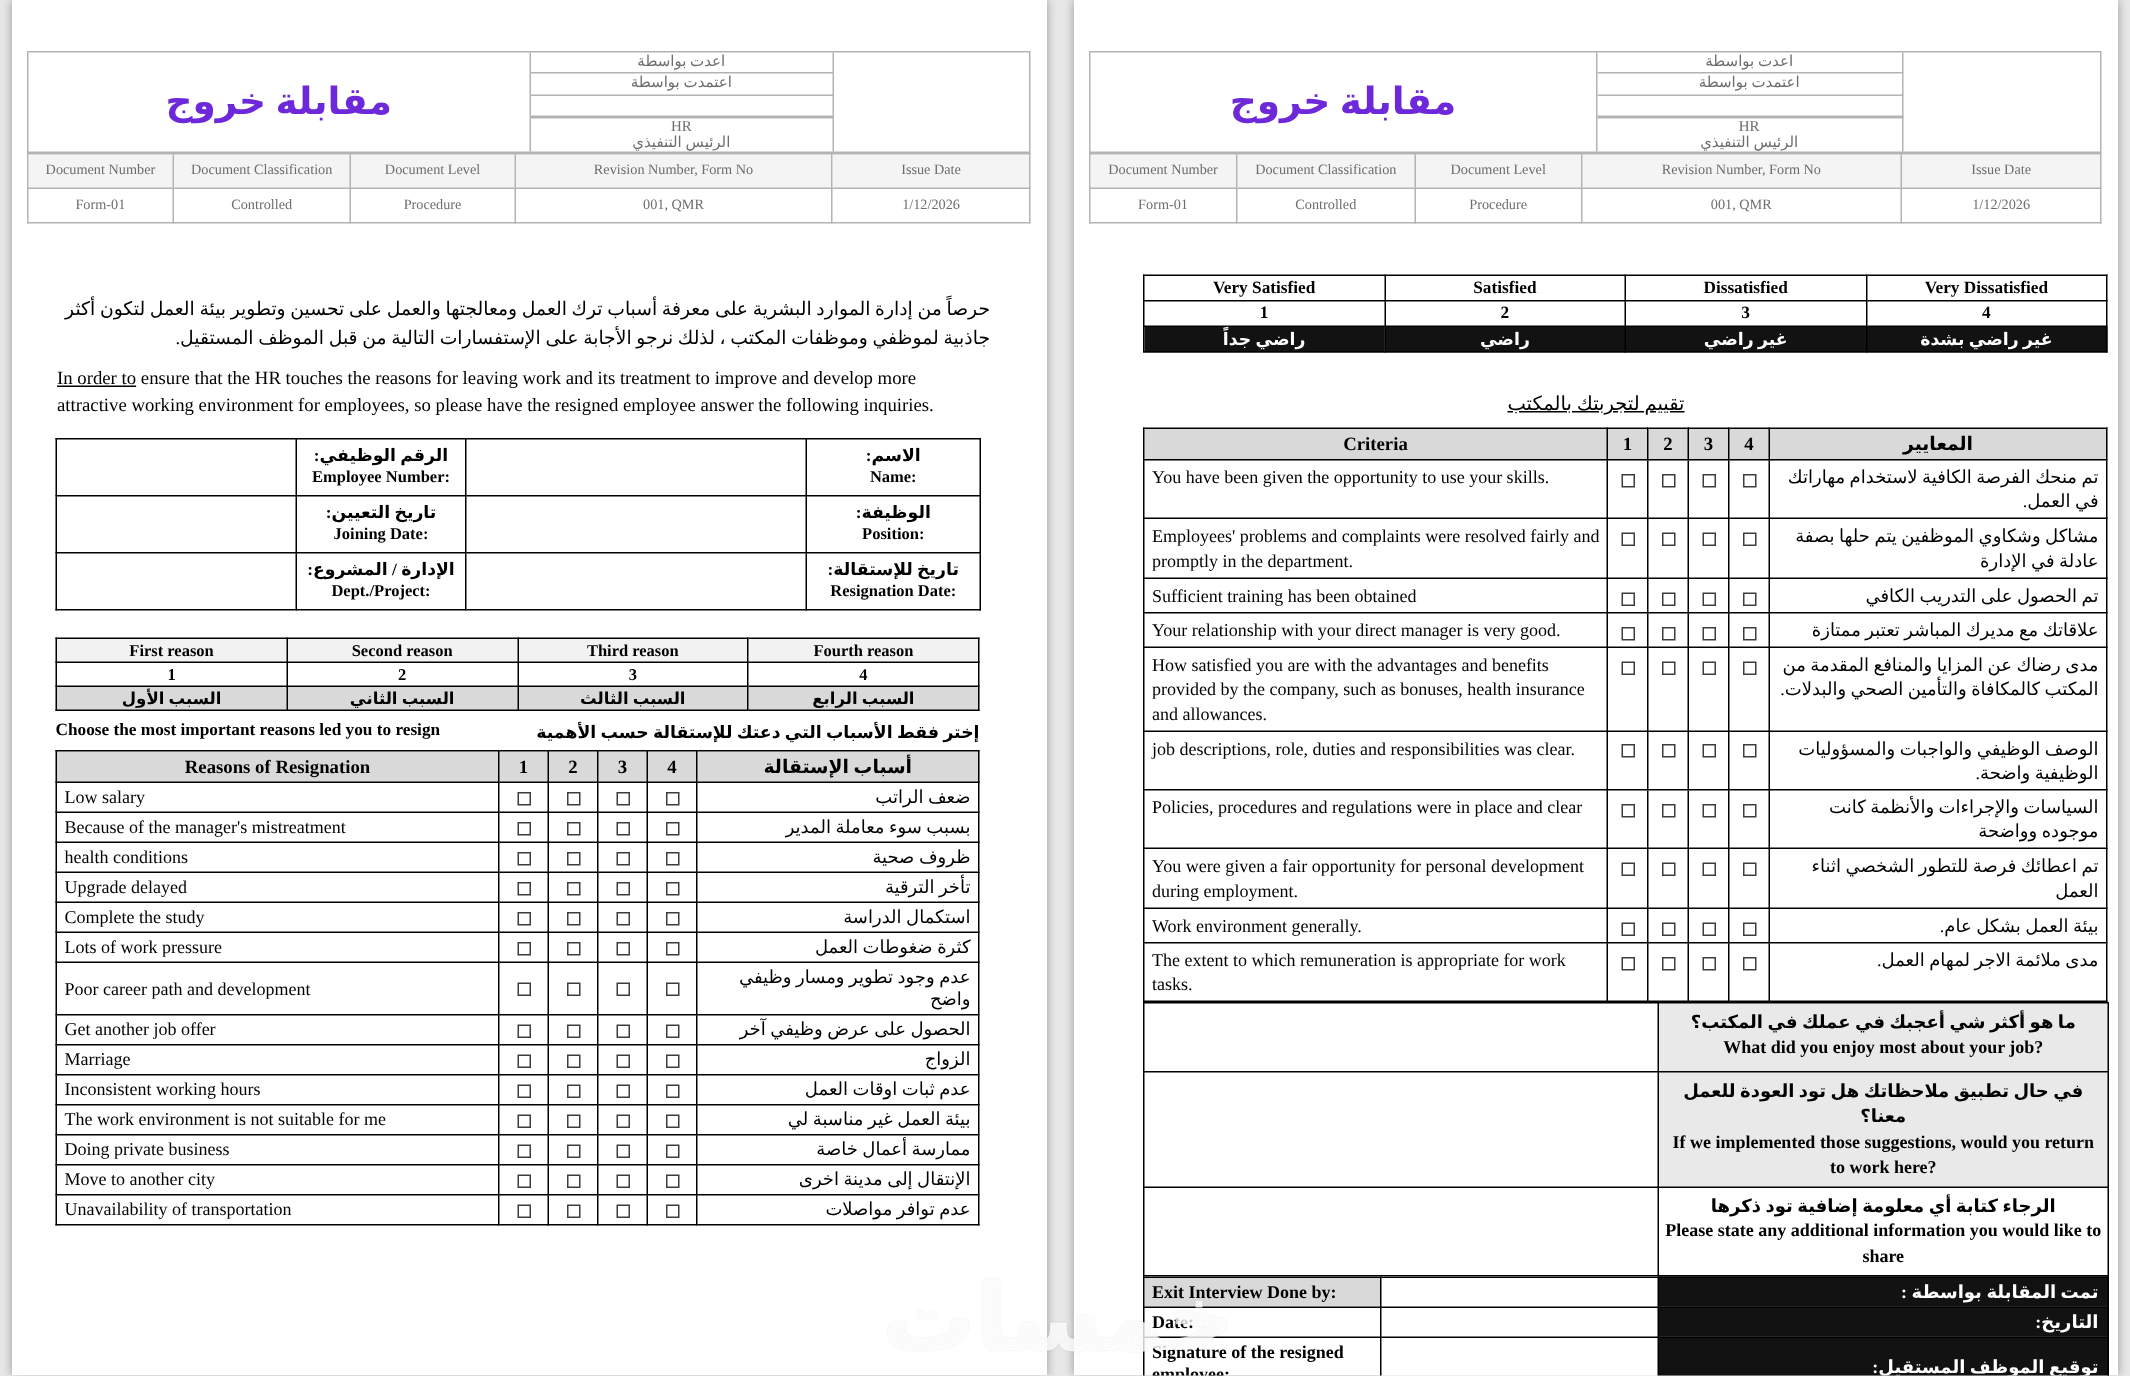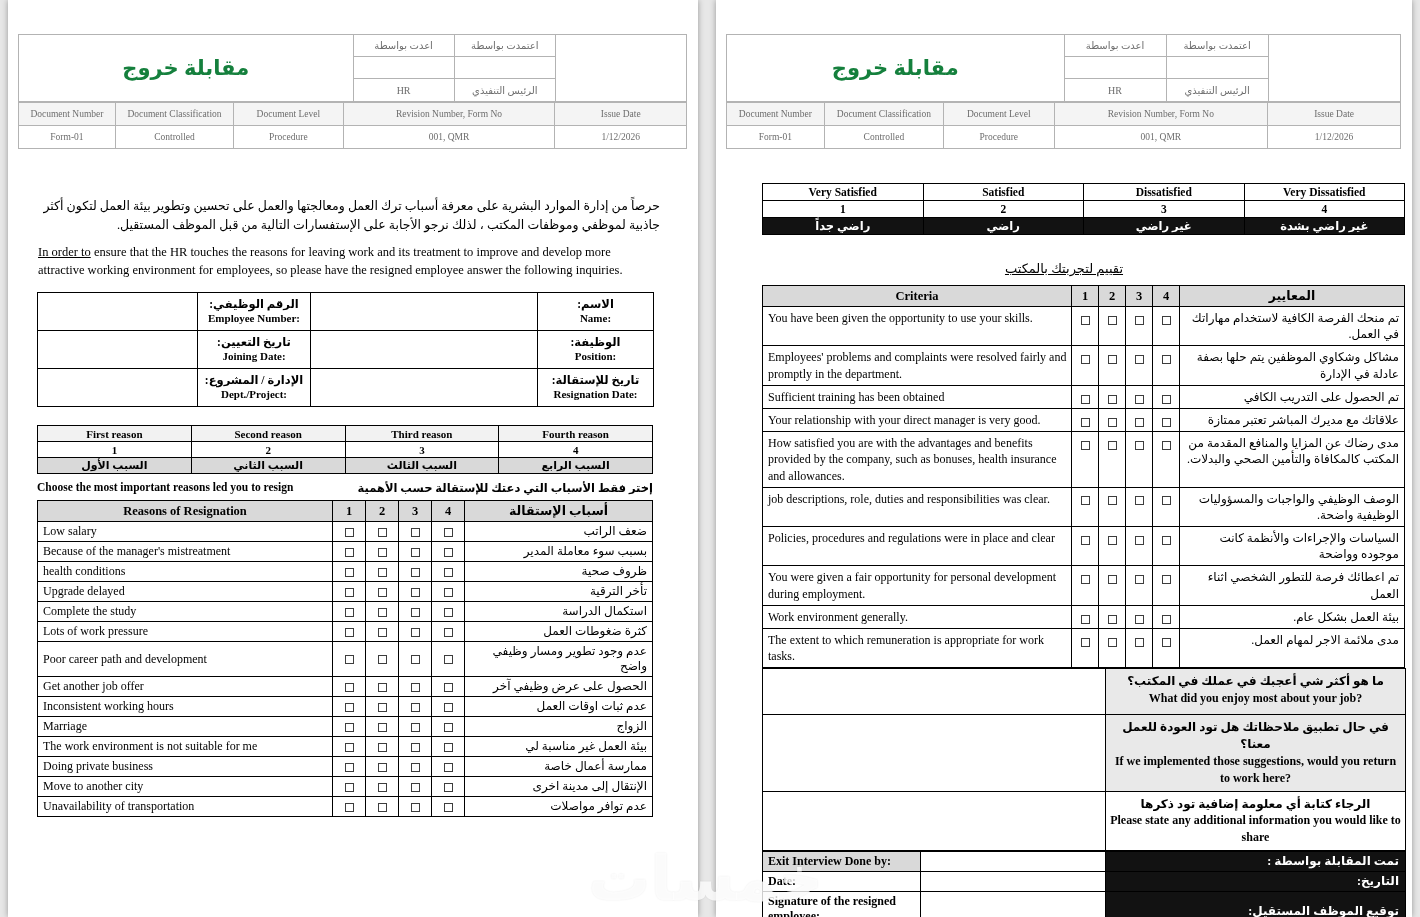--- a/index.html
+++ b/index.html
@@ -7,22 +7,22 @@
   body{background:#e7e7e7;position:relative;overflow:hidden;
        font-family:"Liberation Serif","DejaVu Sans",serif;color:#000}
   .page{position:absolute;top:0;height:917px;background:#fff;box-shadow:0 0 6px rgba(0,0,0,.35)}
   #page-left{left:8px;width:690px}
   #page-right{left:716px;width:696px}
 
   
   .hdr{margin:34px 11px 0 10px}
   .hdr-top{display:flex;border:1px solid #b3b3b3;height:68px;background:#fff}
   .hdr-title{width:50%;display:flex;align-items:center;justify-content:center;
-             font-size:21px;font-weight:bold;color:#15803d}
-  .hdr-grid{width:30.5%;display:grid;grid-template-columns:1fr 1fr;grid-template-rows:1fr 1fr 1fr;
+             font-size:25px;font-weight:bold;color:#6d28d9}
+  .hdr-grid{width:30.5%;display:grid;grid-template-columns:1fr;grid-template-rows:1fr 1fr 1fr;
             border-left:1px solid #b3b3b3}
   .hg{border-right:1px solid #b3b3b3;border-bottom:1px solid #b3b3b3;display:flex;
       align-items:center;justify-content:center;font-size:10px;color:#6d6d6d;overflow:hidden}
   .hg:nth-child(5),.hg:nth-child(6){border-bottom:none}
   .hdr-sp{flex:1}
   .doc-table{width:100%;border-collapse:collapse;table-layout:fixed}
   .doc-table td{border:1px solid #b3b3b3;font-size:9.5px;color:#6d6d6d;text-align:center;
                 height:23px;overflow:hidden;white-space:nowrap}
   .doc-table tr.lbl td{background:#f4f4f4}
 
@@ -262,34 +262,34 @@
         </tr>
         <tr>
           <td class="en-cell">Get another job offer</td>
           <td class="cb"><span class="box"></span></td>
           <td class="cb"><span class="box"></span></td>
           <td class="cb"><span class="box"></span></td>
           <td class="cb"><span class="box"></span></td>
           <td class="ar-cell" dir="rtl">الحصول على عرض وظيفي آخر</td>
         </tr>
         <tr>
+          <td class="en-cell">Marriage</td>
+          <td class="cb"><span class="box"></span></td>
+          <td class="cb"><span class="box"></span></td>
+          <td class="cb"><span class="box"></span></td>
+          <td class="cb"><span class="box"></span></td>
+          <td class="ar-cell" dir="rtl">الزواج</td>
+        </tr>
+        <tr>
           <td class="en-cell">Inconsistent working hours</td>
           <td class="cb"><span class="box"></span></td>
           <td class="cb"><span class="box"></span></td>
           <td class="cb"><span class="box"></span></td>
           <td class="cb"><span class="box"></span></td>
           <td class="ar-cell" dir="rtl">عدم ثبات اوقات العمل</td>
-        </tr>
-        <tr>
-          <td class="en-cell">Marriage</td>
-          <td class="cb"><span class="box"></span></td>
-          <td class="cb"><span class="box"></span></td>
-          <td class="cb"><span class="box"></span></td>
-          <td class="cb"><span class="box"></span></td>
-          <td class="ar-cell" dir="rtl">الزواج</td>
         </tr>
         <tr>
           <td class="en-cell">The work environment is not suitable for me</td>
           <td class="cb"><span class="box"></span></td>
           <td class="cb"><span class="box"></span></td>
           <td class="cb"><span class="box"></span></td>
           <td class="cb"><span class="box"></span></td>
           <td class="ar-cell" dir="rtl">بيئة العمل غير مناسبة لي</td>
         </tr>
         <tr>

